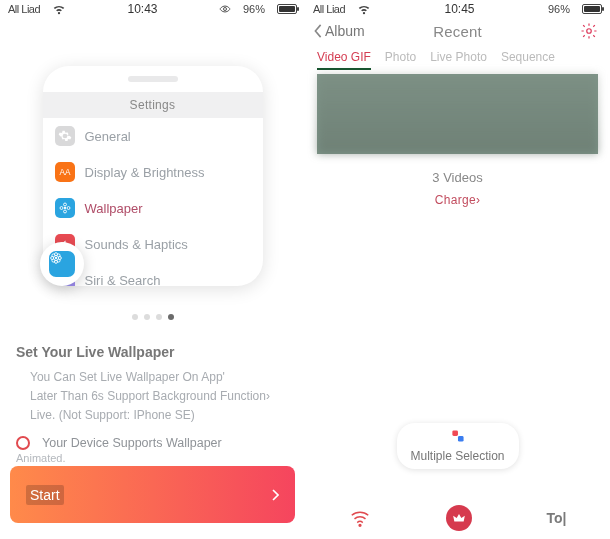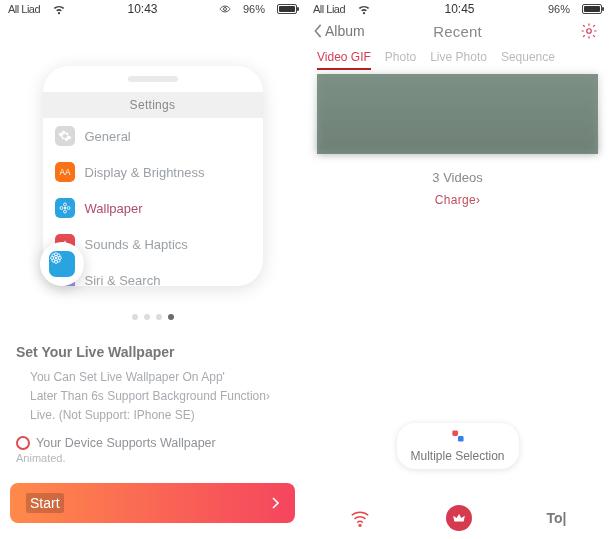--- a/index.html
+++ b/index.html
@@ -21,21 +21,21 @@
   .nav { position: relative; height: 30px; display: flex; align-items: center; justify-content: center; }
   .nav .back { position:absolute; left:8px; display:flex; align-items:center; color:#777; font-size:14px; }
   .nav .back svg { width:10px; height:14px; margin-right:2px; }
   .nav .title { color:#888; font-size:15px; letter-spacing:0.2px; }
   .nav .gear { position:absolute; right:12px; color:#dd3a5b; }
   .nav .gear svg{ width:18px; height:18px; }
 
   
   .tabs { display:flex; gap:14px; padding: 4px 12px 0; font-size:12px; }
   .tabs .tab { color:#bbb; padding-bottom:4px; }
-  .tabs .tab.active { color:#d43d52; border-bottom:2px solid #b91c1c; }
+  .tabs .tab.active { color:#d43d52; border-bottom:2px solid #14532d; }
 
   
   .thumb { margin:4px 12px 8px; height:80px; background:#7f968a; position:relative; }
   .thumb::before{ content:""; position:absolute; inset:0; background:linear-gradient(180deg, rgba(120,130,120,0.3), rgba(100,115,105,0.6)); filter:blur(4px);}
   .count { text-align:center; color:#888; font-size:13px; margin-top:16px; }
   .charge { text-align:center; color:#c24d5f; font-size:12px; margin-top:8px; letter-spacing:0.3px;}
 
   
   .pill { position:absolute; left:50%; transform:translateX(-50%); bottom:70px; background:#fff; border-radius:18px; padding:6px 14px; font-size:12px; color:#777; box-shadow:0 1px 6px rgba(0,0,0,0.12); display:flex; align-items:center; gap:6px;flex-direction:column;}
   .pill-dot{ width:14px; height:14px; }
@@ -59,25 +59,25 @@
   .callout{ position:absolute; left:40px; top:242px; width:44px; height:44px; border-radius:50%; background:#fff; box-shadow:0 3px 14px rgba(0,0,0,0.18); display:flex; align-items:center; justify-content:center;}
   .callout .ic{ width:26px; height:26px; border-radius:7px; background:#2aa4e0;}
   .ic svg{ width:14px; height:14px; fill:#fff;}
 
   .dots{ display:flex; gap:6px; justify-content:center; margin-top:28px;}
   .dot{ width:6px; height:6px; border-radius:50%; background:#dcdcdc;}
   .dot.on{ background:#6b6b6b;}
 
   .heading{ color:#777; font-size:14px; font-weight:600; margin:24px 16px 8px;}
   .body{ color:#a8acb1; font-size:12px; line-height:1.6; margin:0 30px;}
-  .support{ display:flex; align-items:center; gap:6px; margin:10px 16px 2px; color:#8f9398; font-size:12.5px;}
+  .support{ display:flex; align-items:center; gap:12px; margin:10px 16px 2px; color:#8f9398; font-size:12.5px;}
   .support .ring{ width:14px; height:14px; border:2px solid #e14a4f; border-radius:50%; flex-shrink:0;}
   .anim{ margin:2px 16px; font-size:11px; color:#b4b8bd;}
 
-  .start{ position:absolute; left:10px; right:10px; bottom:16px; height:40px; border-radius:8px; background:linear-gradient(90deg,#ff8a4a,#f5455e); color:#fff; display:flex; align-items:center; padding:0 16px; font-size:14px;}
+  .start{ position:absolute; left:10px; right:10px; bottom:16px; height:57px; border-radius:8px; background:linear-gradient(90deg,#ff8a4a,#f5455e); color:#fff; display:flex; align-items:center; padding:0 16px; font-size:14px;}
   .start .chev{ margin-left:auto; }
   .start .sel{ background:rgba(0,0,0,0.18); padding:2px 4px; border-radius:2px;}
   svg{ display:block;}
 </style>
 </head>
 <body>
 
 <div class="pane">
   <div class="status">
     <div class="left">

